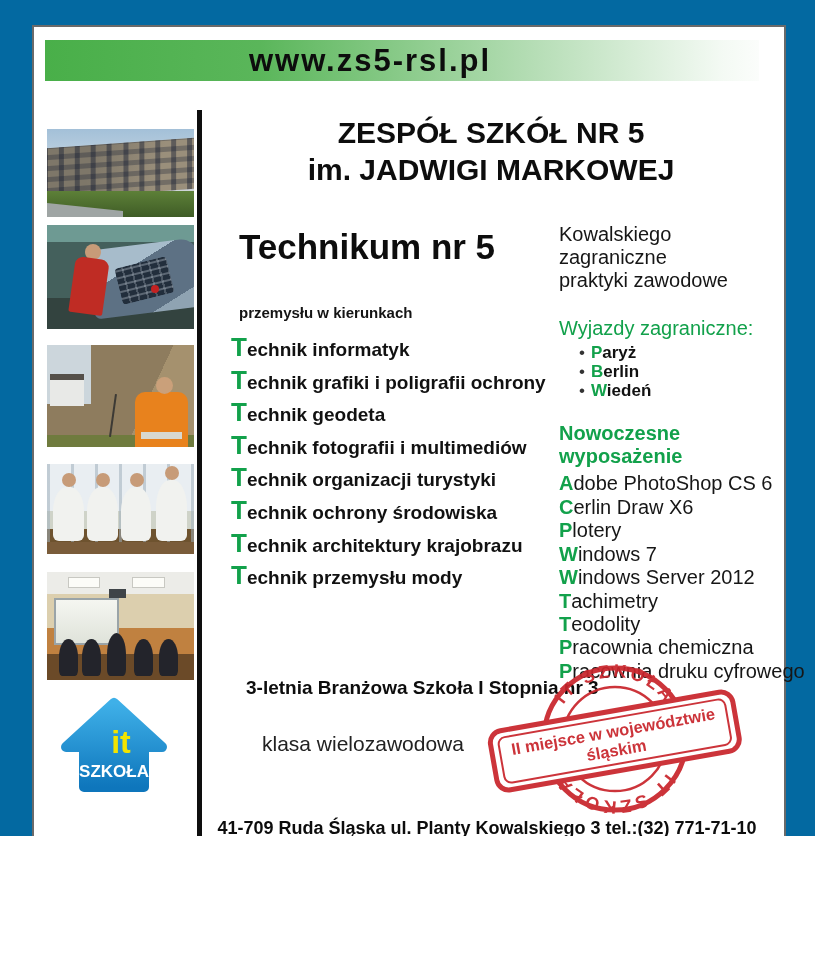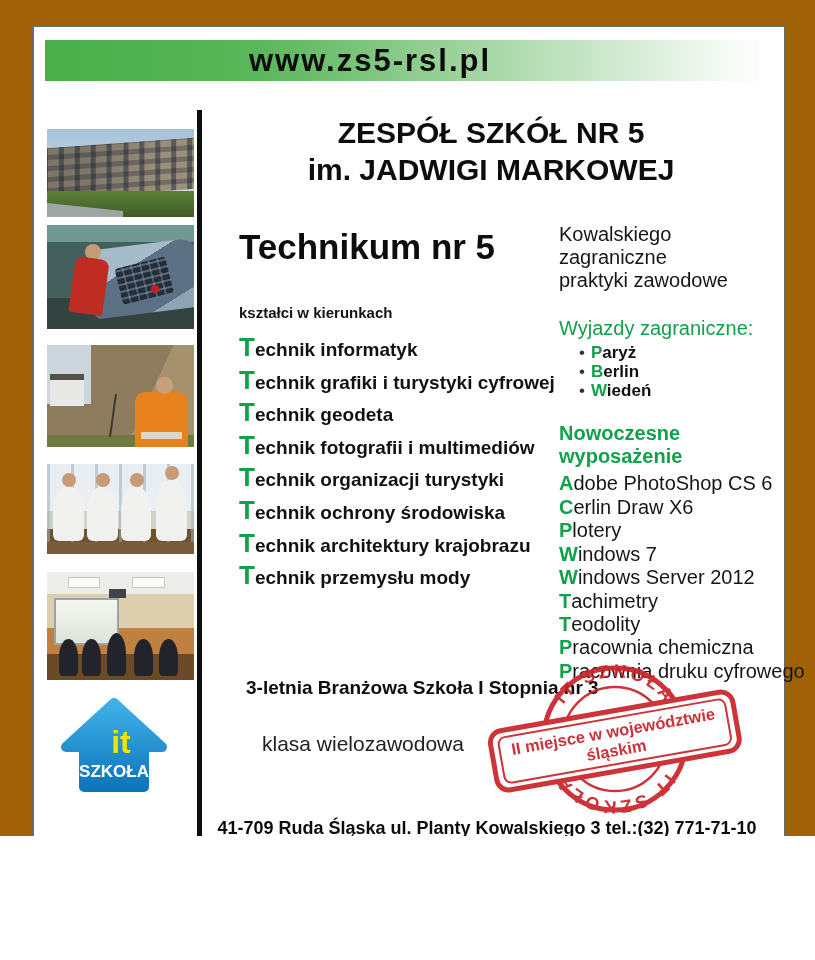--- a/index.html
+++ b/index.html
@@ -1,17 +1,17 @@
 <!DOCTYPE html>
 <html><head>
 <meta charset="utf-8">
 <style>
   * { margin:0; padding:0; box-sizing:border-box; }
   body { background:#ffffff; font-family:"Liberation Sans", sans-serif; color:#111; }
-  .canvas { position:relative; width:815px; height:836px; background:#a16207; overflow:hidden; }
+  .canvas { position:relative; width:815px; height:836px; background:#0369a1; overflow:hidden; }
 
   .frame { position:absolute; left:32px; top:25px; width:754px; height:906px;
            border:2px solid #6a6a6a; background:#fff; }
 
   
   .top-banner { position:absolute; left:11px; top:13px; width:714px; height:41px;
     background:linear-gradient(90deg,#49af49 0%,#5ab65a 30%,#b9dfb9 70%,#f4faf4 95%,#fbfdfb 100%);
     display:flex; align-items:center; justify-content:center; padding-right:64px; }
   .top-banner span { font-size:31px; font-weight:bold; letter-spacing:2px; color:#0d0d0d; }
 
@@ -80,21 +80,21 @@
   .p5-sil { bottom:4%; width:13%; height:34%; background:#23242b; border-radius:50% 50% 16% 16%; }
   .s1{left:8%;} .s2{left:24%;} .s3{left:41%; height:40%;} .s4{left:59%;} .s5{left:76%;}
 
   
   .logo { position:absolute; left:24px; top:670px; width:112px; height:98px; }
 
   
   .technikum-title { position:absolute; left:205px; top:200px; font-size:35px; font-weight:bold; color:#0d0d0d; }
   .ksztalci { position:absolute; left:205px; top:277px; font-size:15px; font-weight:bold; color:#141414; }
 
-  .programs { position:absolute; left:205px; top:305px; list-style:none; }
+  .programs { position:absolute; left:197px; top:305px; list-style:none; }
   .programs li { height:32.6px; white-space:nowrap; }
   .initial { color:#12a14b; font-weight:bold; font-size:26px; }
   .programs .rest { font-size:19px; font-weight:bold; color:#111; }
 
   .right-col { position:absolute; left:525px; top:196px; width:232px; }
   .intro { font-size:20px; line-height:1.14; color:#161616; }
   .trips-heading { margin-top:26px; font-size:20px; color:#12a14b; }
   .trips { list-style:none; margin-top:3px; margin-left:20px; }
   .trips li { font-size:17px; line-height:1.12; color:#111; }
   .trips .bullet { color:#333; margin-right:6px; }
@@ -189,25 +189,25 @@
               <stop offset="1" stop-color="#0e76bc"></stop>
           </linearGradient>
         </defs>
         <path d="M56 6 L104 50 L86 50 L86 90 L26 90 L26 50 L8 50 Z" fill="url(#lgBlue)" stroke="url(#lgBlue)" stroke-width="10" stroke-linejoin="round"></path>
         <text x="63" y="56" text-anchor="middle" font-size="32" font-weight="bold" fill="#f2e400">it</text>
         <text x="56" y="80" text-anchor="middle" font-size="17" font-weight="bold" fill="#ffffff">SZKOŁA</text>
       </svg>
     </div>
 
     <div class="technikum-title">Technikum nr 5</div>
-    <div class="ksztalci">kształci w kierunkach</div>
+    <div class="ksztalci">przemysłu w kierunkach</div>
 
     <ul class="programs">
       <li><span class="initial">T</span><span class="rest">echnik informatyk</span></li>
-      <li><span class="initial">T</span><span class="rest">echnik grafiki i turystyki cyfrowej</span></li>
+      <li><span class="initial">T</span><span class="rest">echnik grafiki i poligrafii ochrony</span></li>
       <li><span class="initial">T</span><span class="rest">echnik geodeta</span></li>
       <li><span class="initial">T</span><span class="rest">echnik fotografii i multimediów</span></li>
       <li><span class="initial">T</span><span class="rest">echnik organizacji turystyki</span></li>
       <li><span class="initial">T</span><span class="rest">echnik ochrony środowiska</span></li>
       <li><span class="initial">T</span><span class="rest">echnik architektury krajobrazu</span></li>
       <li><span class="initial">T</span><span class="rest">echnik przemysłu mody</span></li>
     </ul>
 
     <div class="right-col">
       <div class="intro">

